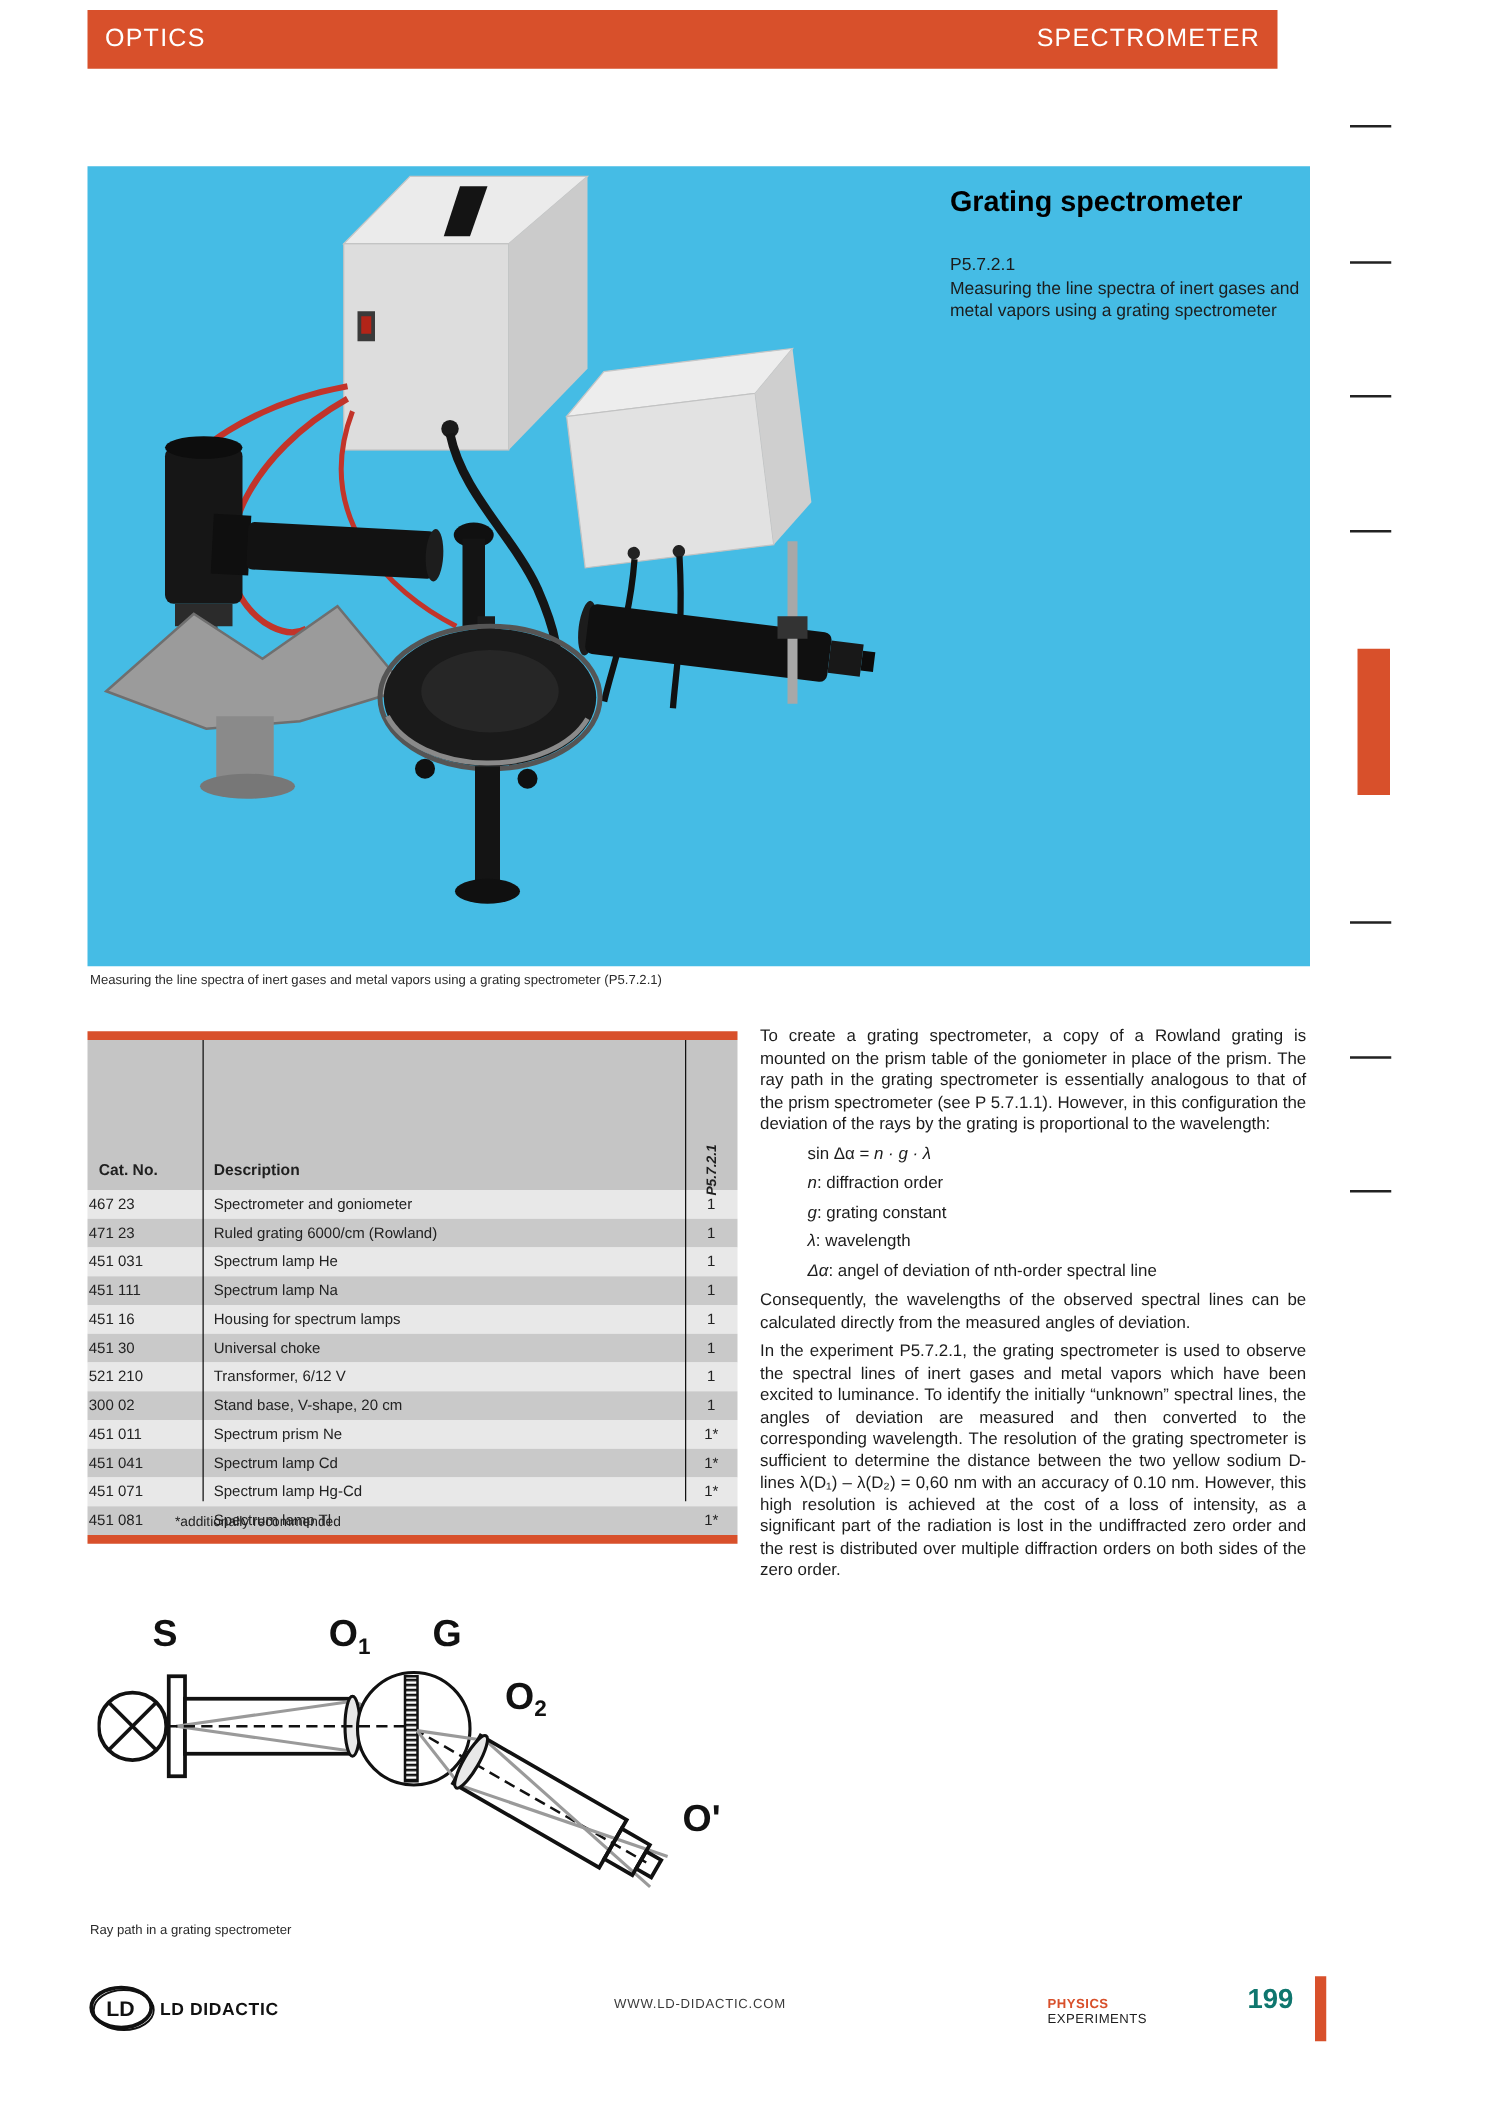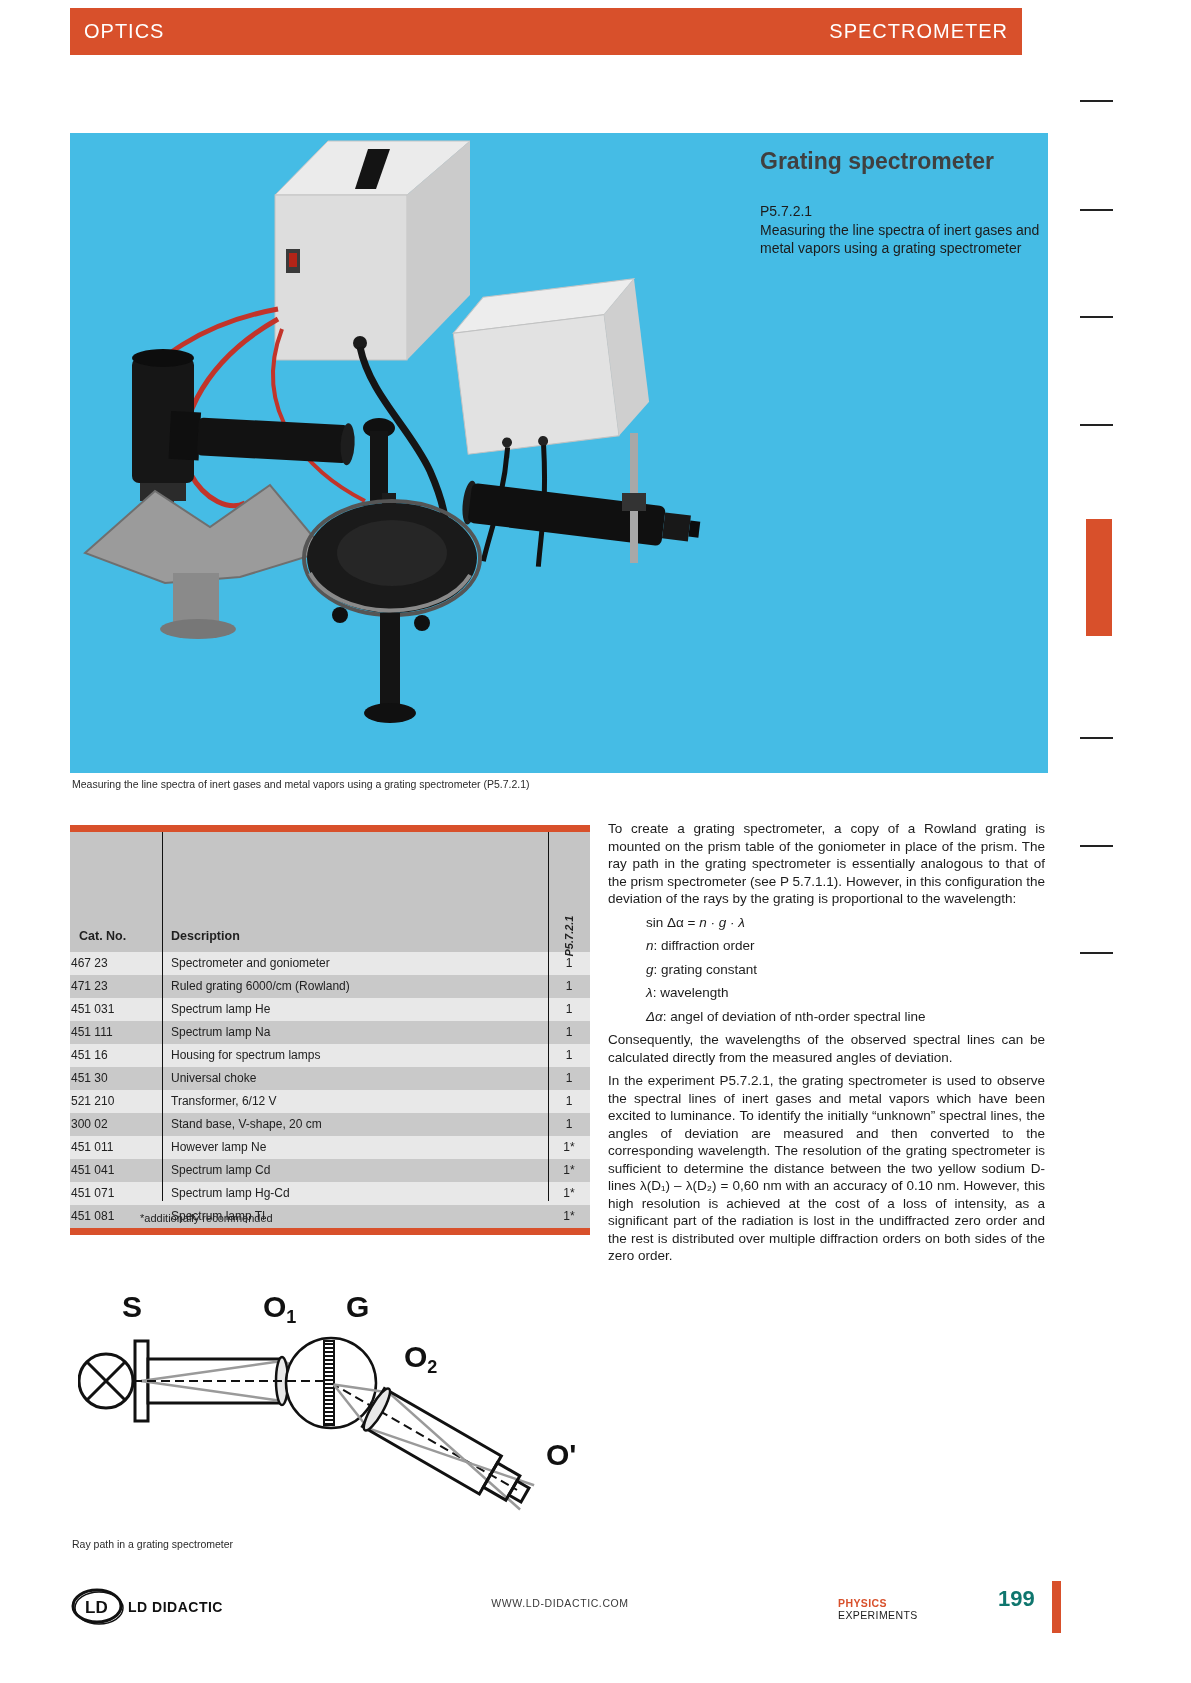--- a/index.html
+++ b/index.html
@@ -12,21 +12,21 @@
           display:flex;justify-content:space-between;align-items:center;padding:0 14px;box-sizing:border-box;}
   .topbar span{font-size:20px;letter-spacing:1px;}
   .codebar{left:70px;top:103px;width:978px;height:30px;background:#D8502B;color:#fff;
            display:flex;justify-content:flex-end;align-items:center;padding-right:10px;box-sizing:border-box;
            font-size:18px;font-weight:bold;}
 
   
   .photo{left:70px;top:133px;width:978px;height:640px;background:#45BCE5;}
   .photo svg{position:absolute;left:0;top:0;}
   .hero{left:760px;top:148px;width:288px;}
-  .hero-title{font-size:23px;font-weight:bold;color:#404040;margin:0 0 28px 0;}
+  .hero-title{font-size:23px;font-weight:bold;color:#000000;margin:0 0 28px 0;}
   .hero-code{font-size:14px;color:#1c1c1c;margin:0;}
   .hero-desc{font-size:14px;color:#1c1c1c;line-height:18px;margin:2px 0 0 0;}
 
   .photo-caption{left:72px;top:778px;font-size:10.5px;color:#2a2a2a;}
 
   
   .tbl{left:70px;top:825px;width:520px;}
   .tbl-bar{height:7px;background:#D8502B;}
   .tbl-head{position:relative;height:120px;background:#C5C5C5;}
   .tbl-head .h1{position:absolute;left:9px;bottom:9px;font-size:12.5px;font-weight:bold;}
@@ -206,21 +206,21 @@
           <span class="c2">Transformer, 6/12 V</span>
           <span class="c3">1</span>
         </div>
       <div class="trow">
           <span class="c1">300 02</span>
           <span class="c2">Stand base, V-shape, 20 cm</span>
           <span class="c3">1</span>
         </div>
       <div class="trow">
           <span class="c1">451 011</span>
-          <span class="c2">However lamp Ne</span>
+          <span class="c2">Spectrum prism Ne</span>
           <span class="c3">1*</span>
         </div>
       <div class="trow">
           <span class="c1">451 041</span>
           <span class="c2">Spectrum lamp Cd</span>
           <span class="c3">1*</span>
         </div>
       <div class="trow">
           <span class="c1">451 071</span>
           <span class="c2">Spectrum lamp Hg-Cd</span>

